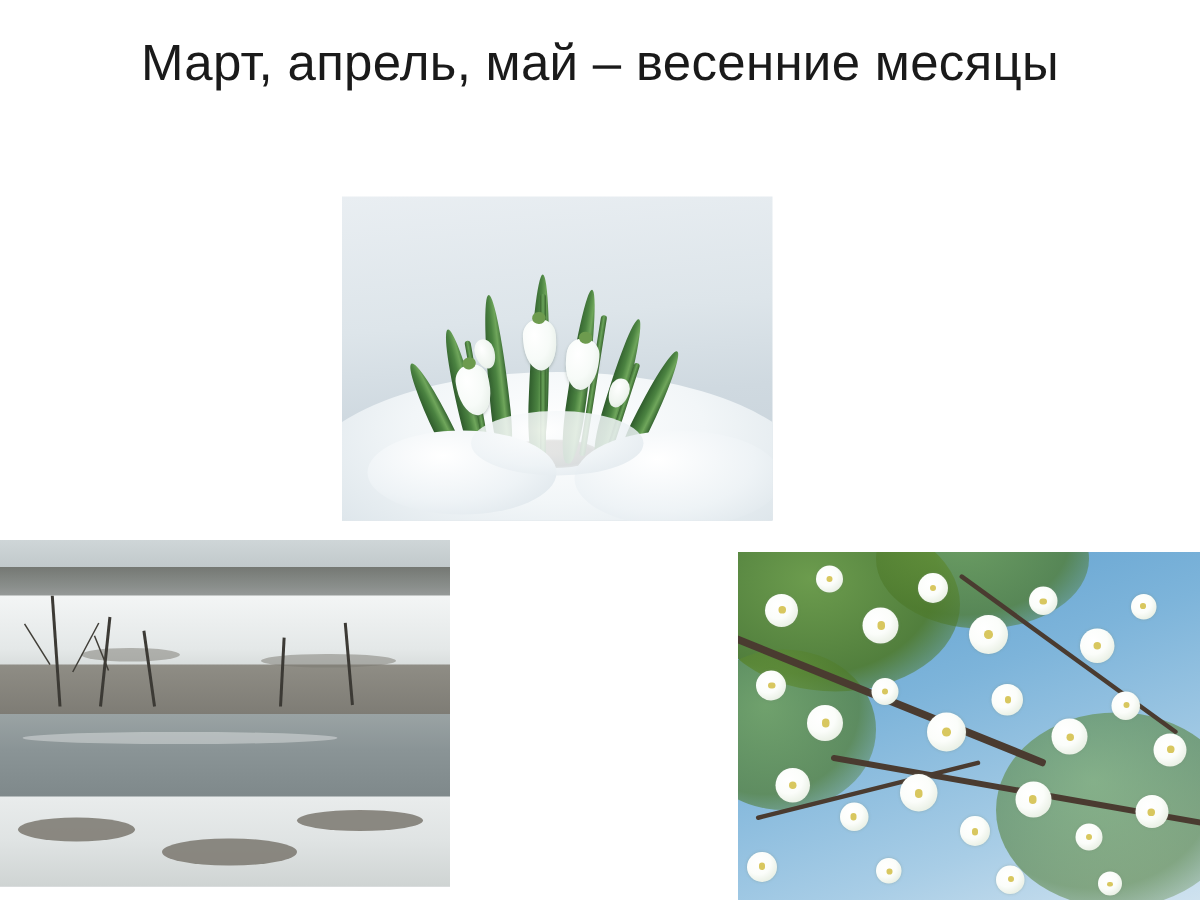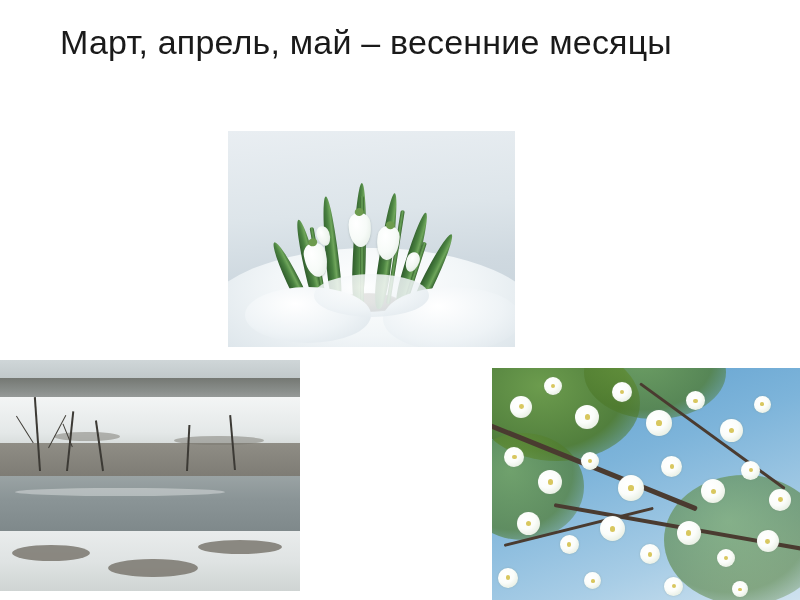--- a/index.html
+++ b/index.html
@@ -20,21 +20,21 @@
     width: 800px;
     height: 600px;
     background: #ffffff;
   }
 
   .slide-title {
     position: absolute;
     left: 60px;
     top: 20px;
     width: 680px;
-    text-align: left;
+    text-align: center;
     font-size: 34px;
     line-height: 1.32;
     color: #1a1a1a;
     font-family: "Liberation Sans", sans-serif;
     font-weight: normal;
     letter-spacing: 0.2px;
   }
 
   
   .img-snowdrops {

